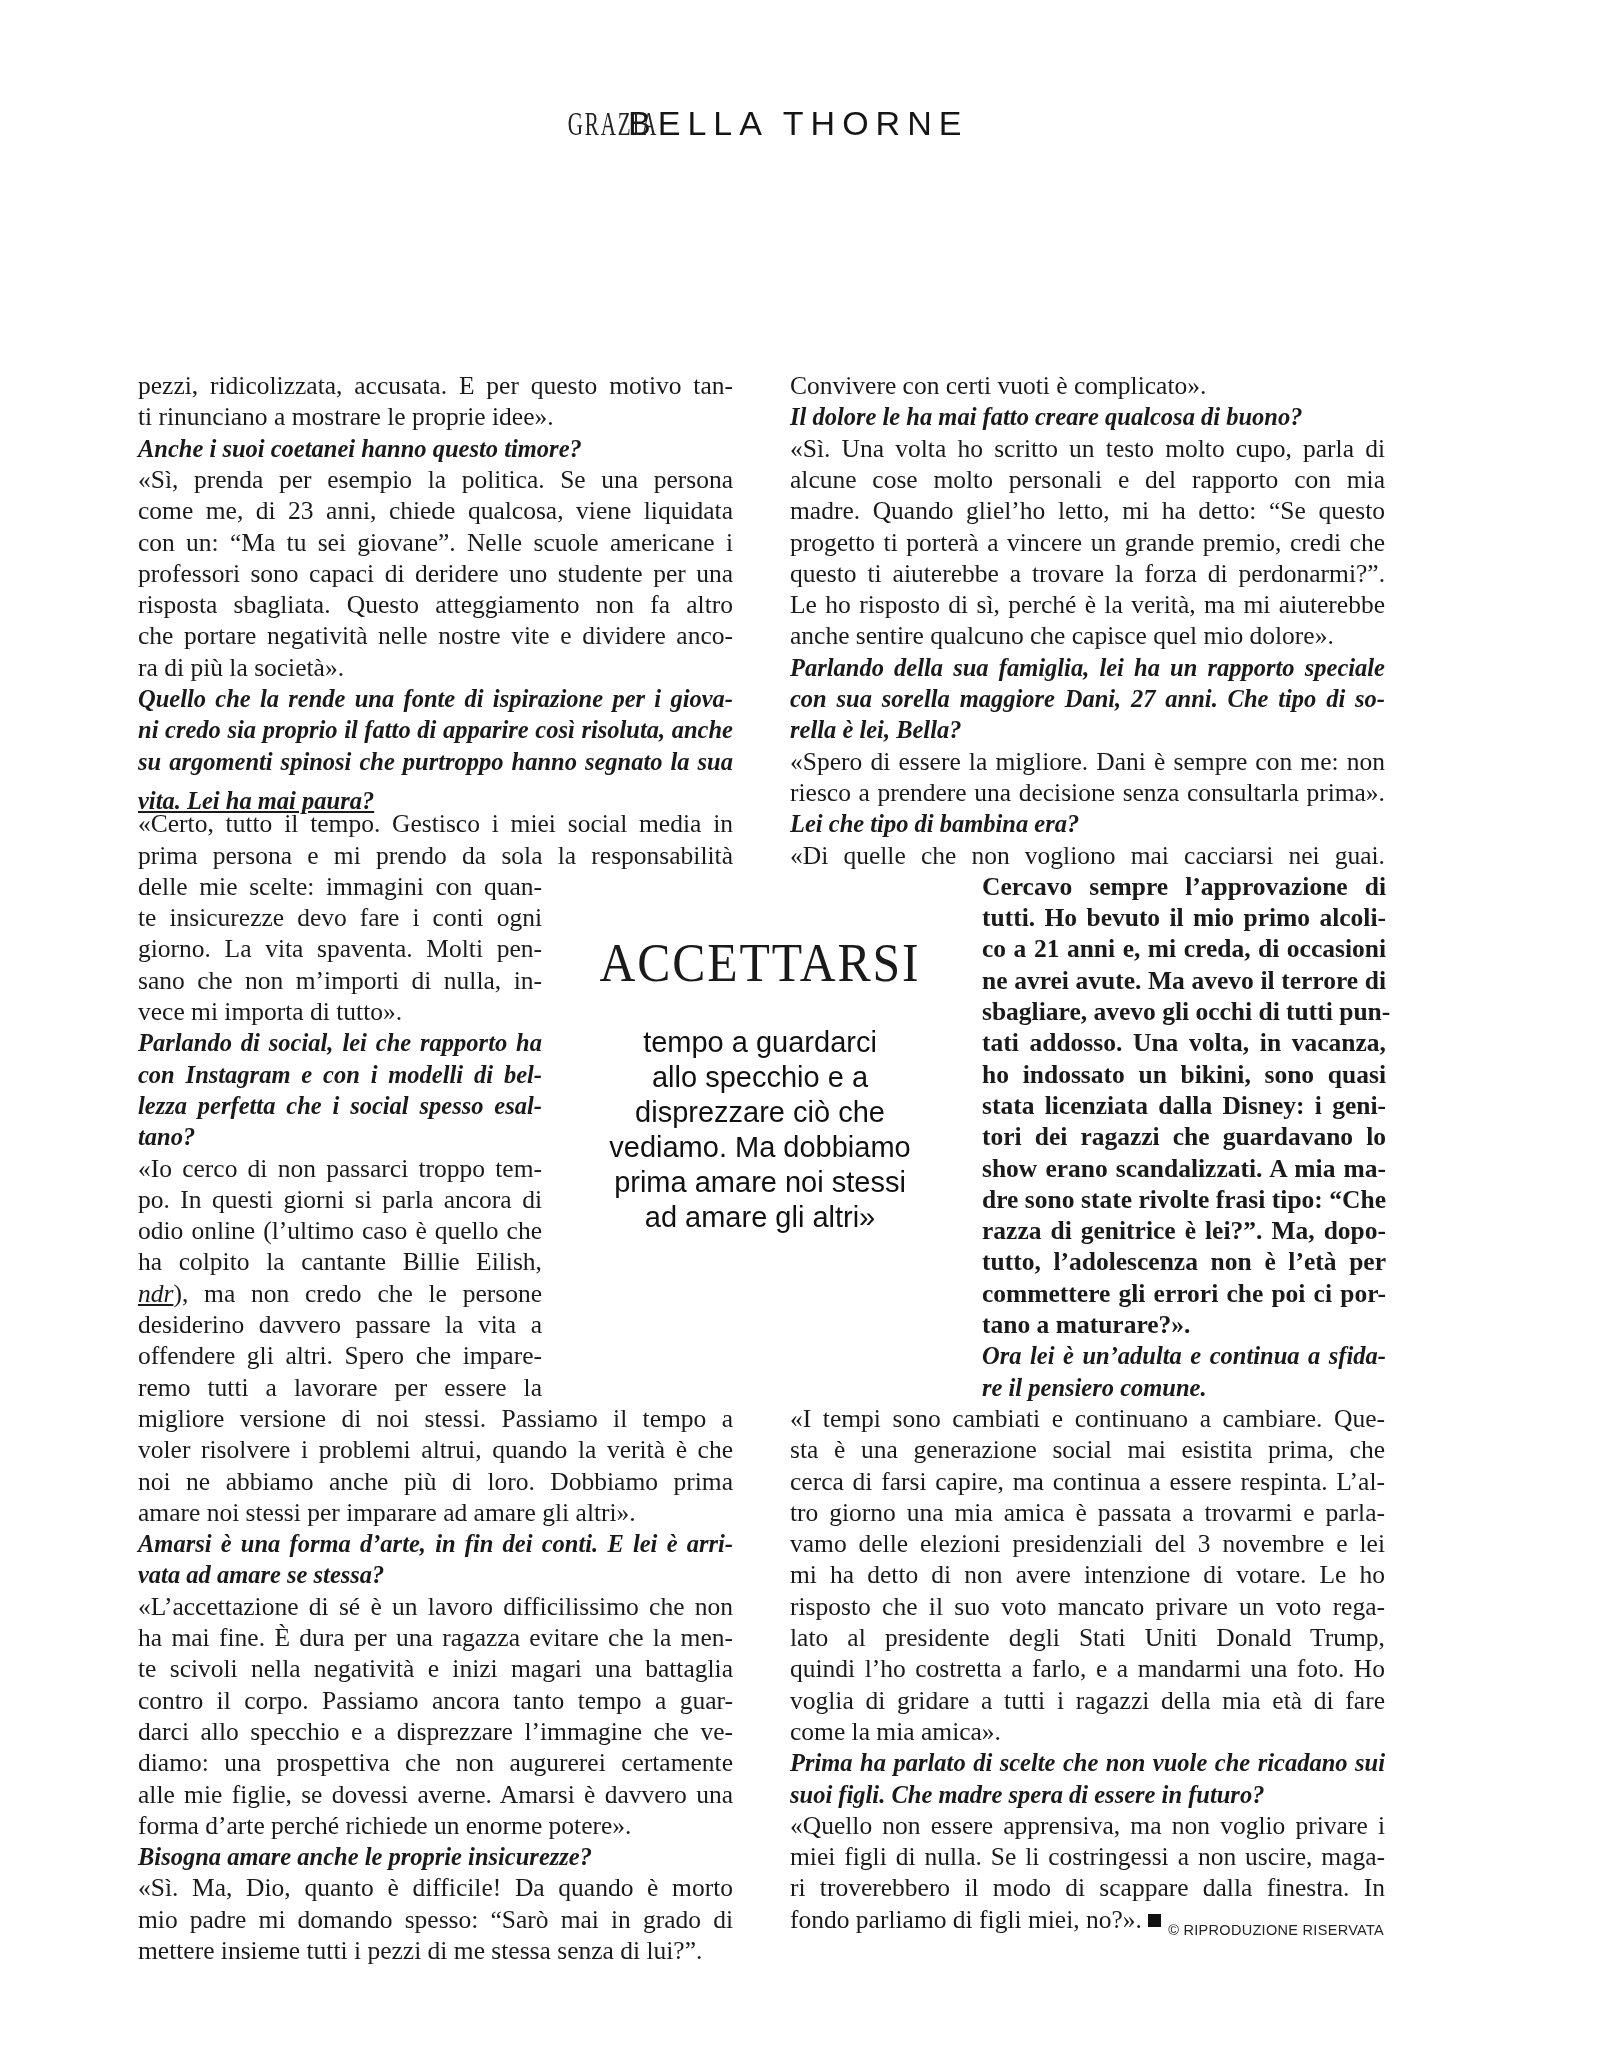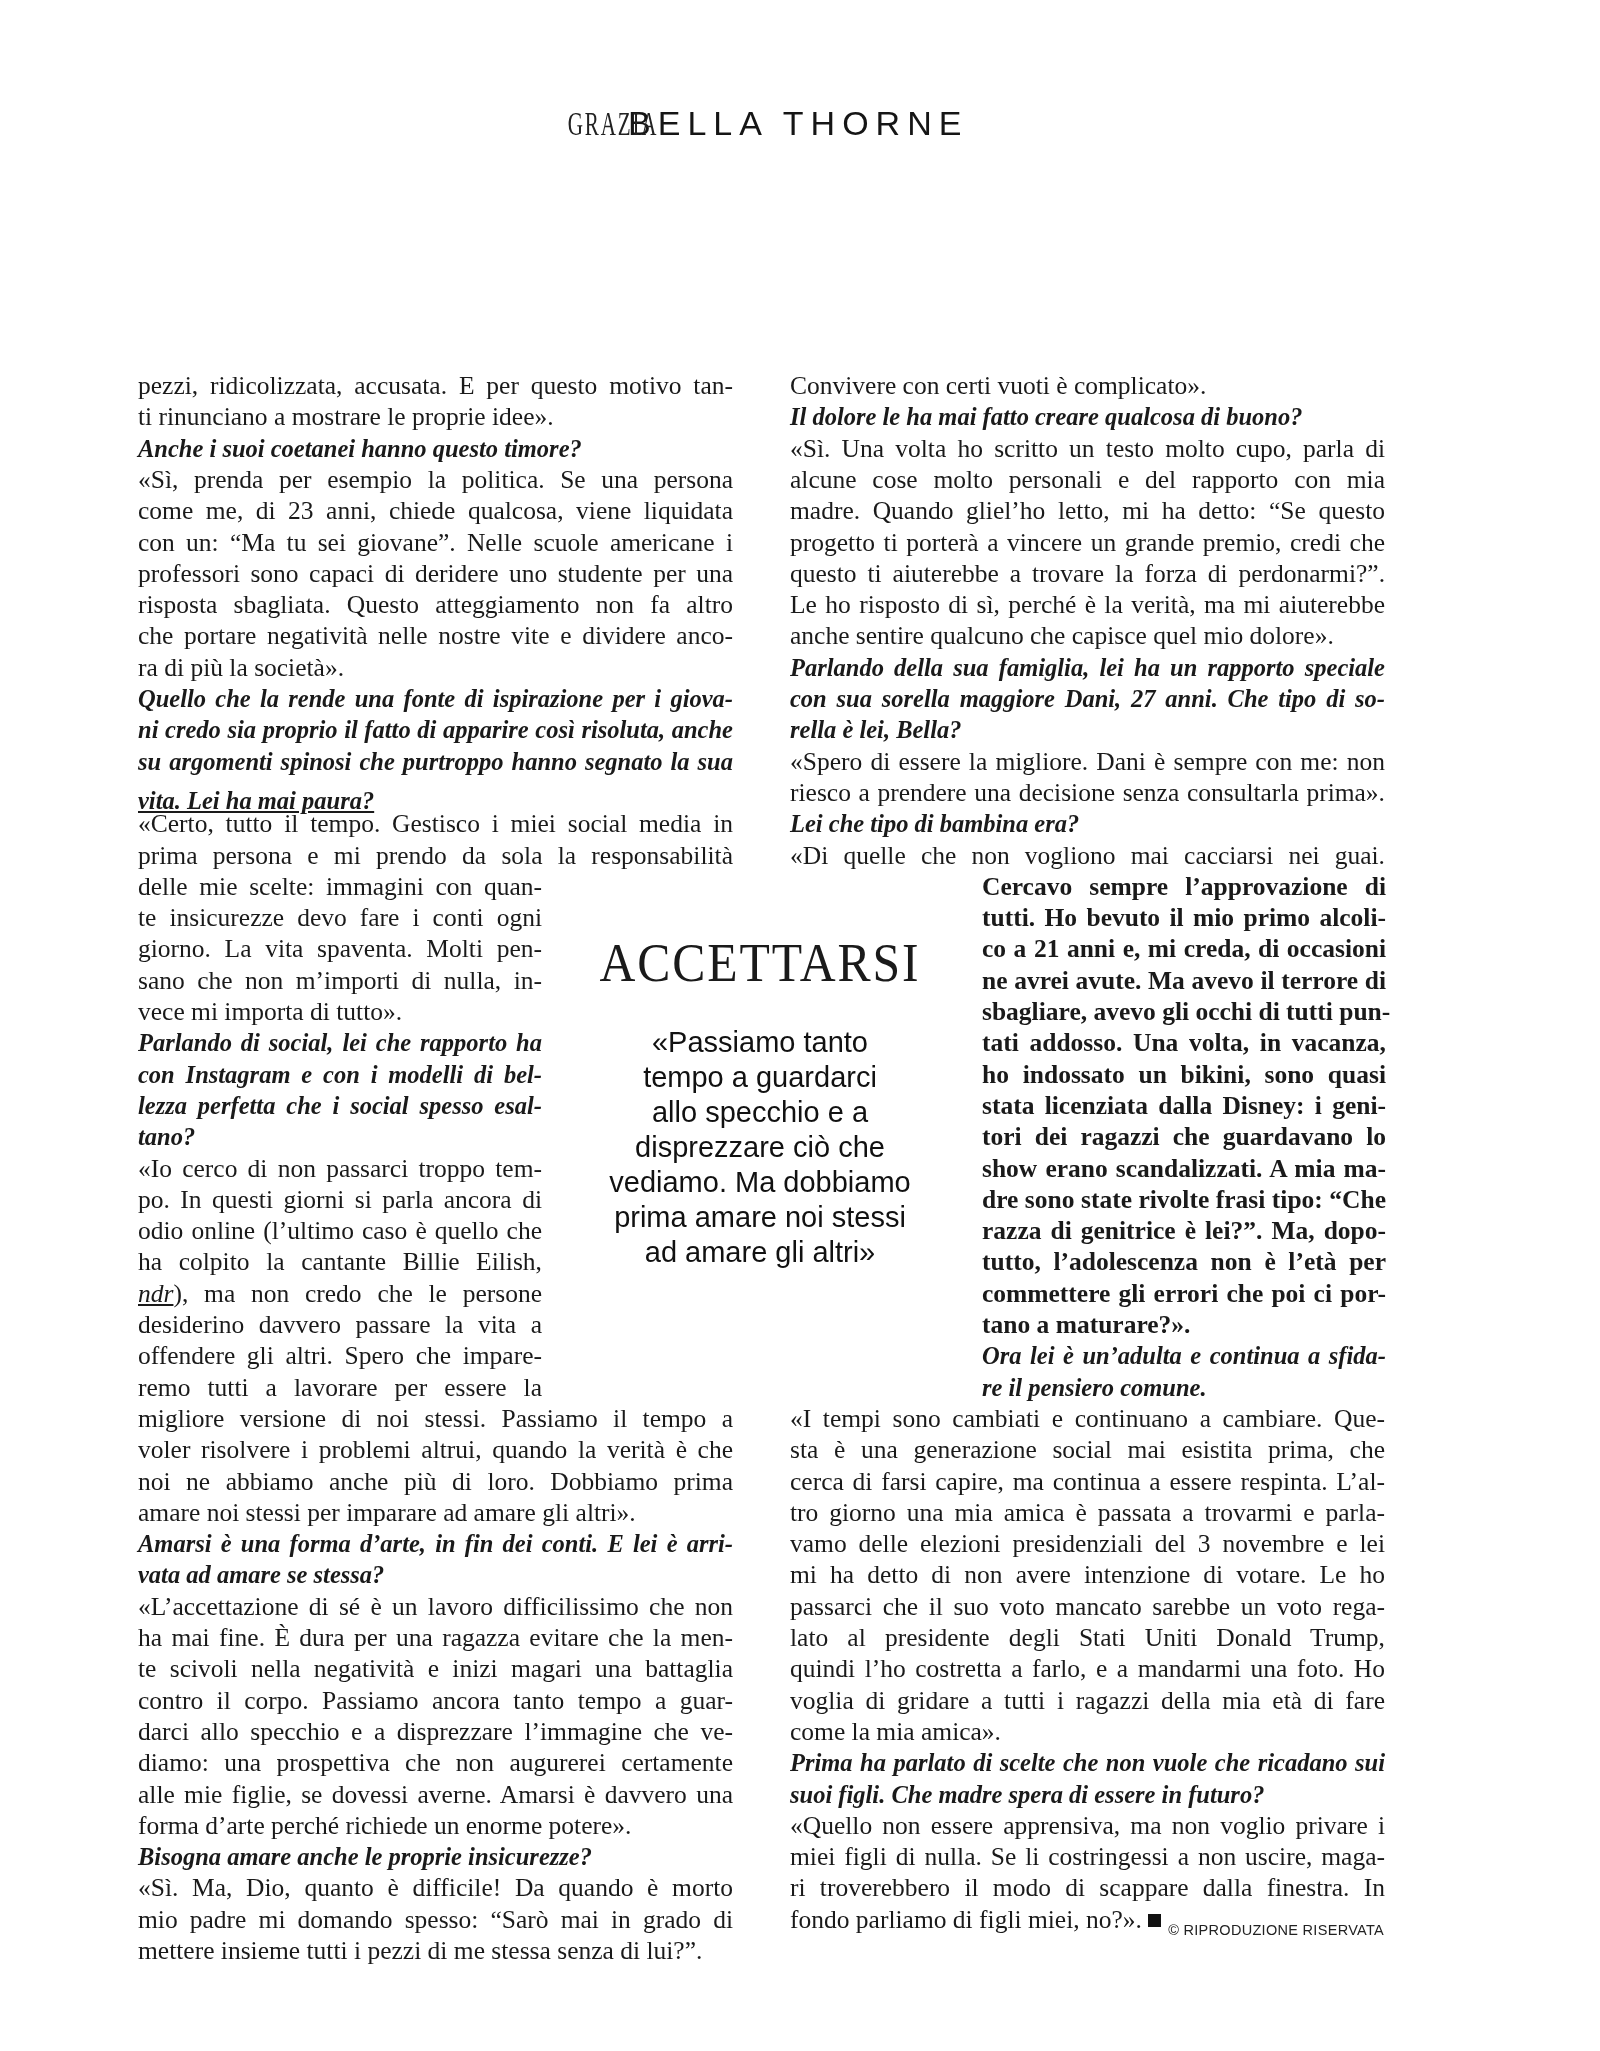--- a/index.html
+++ b/index.html
@@ -146,36 +146,35 @@
     <div class="line col-right-narrow" style="top: 1277.7px;">commettere gli errori che poi ci por-</div>
     <div class="line col-right-narrow last" style="top: 1309px;">tano a maturare?».</div>
     <div class="line col-right-narrow q" style="top: 1340.3px;">Ora lei è un’adulta e continua a sfida-</div>
     <div class="line col-right-narrow q last" style="top: 1371.6px;">re il pensiero comune.</div>
     <div class="line col-right" style="top: 1402.9px;">«I tempi sono cambiati e continuano a cambiare. Que-</div>
     <div class="line col-right" style="top: 1434.2px;">sta è una generazione social mai esistita prima, che</div>
     <div class="line col-right" style="top: 1465.5px;">cerca di farsi capire, ma continua a essere respinta. L’al-</div>
     <div class="line col-right" style="top: 1496.8px;">tro giorno una mia amica è passata a trovarmi e parla-</div>
     <div class="line col-right" style="top: 1528.1px;">vamo delle elezioni presidenziali del 3 novembre e lei</div>
     <div class="line col-right" style="top: 1559.4px;">mi ha detto di non avere intenzione di votare. Le ho</div>
-    <div class="line col-right" style="top: 1590.7px;">passarci che il suo voto mancato sarebbe un voto rega-</div>
+    <div class="line col-right" style="top: 1590.7px;">risposto che il suo voto mancato privare un voto rega-</div>
     <div class="line col-right" style="top: 1622px;">lato al presidente degli Stati Uniti Donald Trump,</div>
     <div class="line col-right" style="top: 1653.3px;">quindi l’ho costretta a farlo, e a mandarmi una foto. Ho</div>
     <div class="line col-right" style="top: 1684.6px;">voglia di gridare a tutti i ragazzi della mia età di fare</div>
     <div class="line col-right last" style="top: 1715.9px;">come la mia amica».</div>
     <div class="line col-right q" style="top: 1747.2px;">Prima ha parlato di scelte che non vuole che ricadano sui</div>
     <div class="line col-right q last" style="top: 1778.5px;">suoi figli. Che madre spera di essere in futuro?</div>
     <div class="line col-right" style="top: 1809.8px;">«Quello non essere apprensiva, ma non voglio privare i</div>
     <div class="line col-right" style="top: 1841.1px;">miei figli di nulla. Se li costringessi a non uscire, maga-</div>
     <div class="line col-right" style="top: 1872.4px;">ri troverebbero il modo di scappare dalla finestra. In</div>
     <div class="line col-right last" style="top: 1903.7px;">fondo parliamo di figli miei, no?».<span class="end-square"></span></div>
   </div>
 
 <div class="pull-title">ACCETTARSI</div>
 <div class="pull-quote">
-  <span>«Passiamo tanto</span>
   <span>tempo a guardarci</span>
   <span>allo specchio e a</span>
   <span>disprezzare ciò che</span>
   <span>vediamo. Ma dobbiamo</span>
   <span>prima amare noi stessi</span>
   <span>ad amare gli altri»</span>
 </div>
 
 <div class="copyright">© RIPRODUZIONE RISERVATA</div>
 

